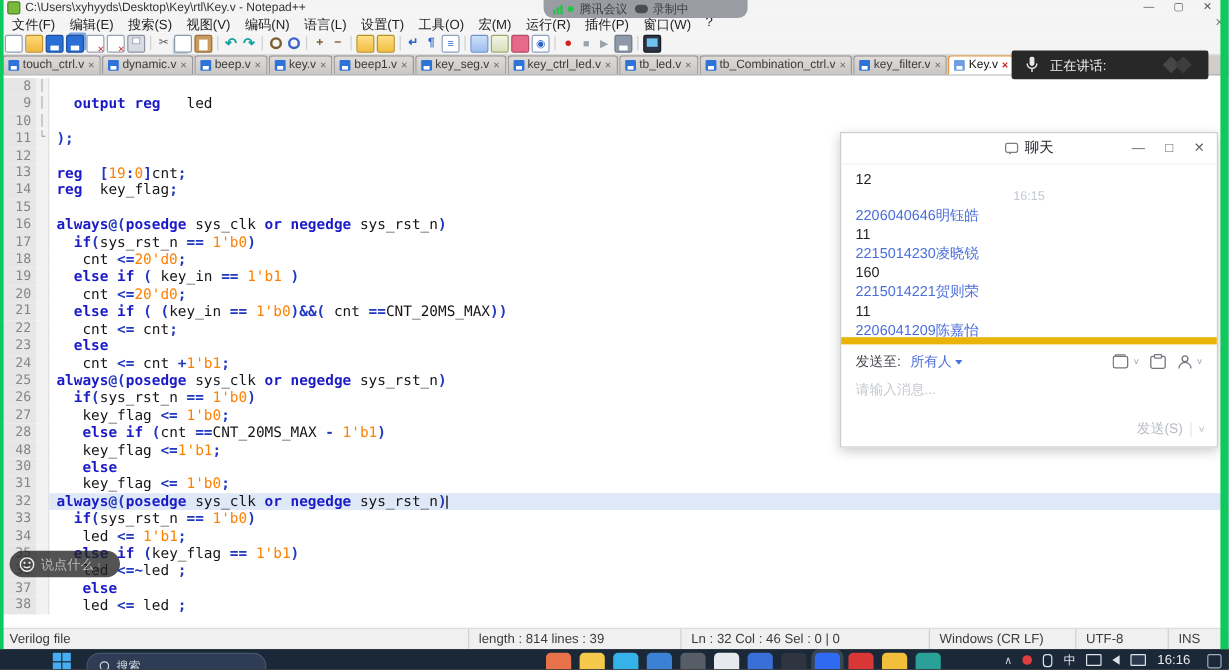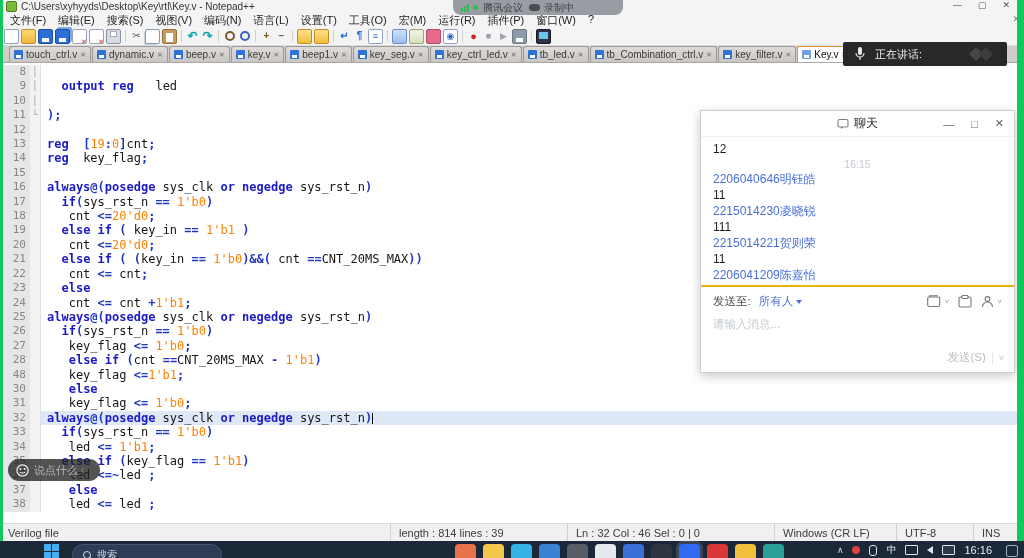--- a/index.html
+++ b/index.html
@@ -45,21 +45,21 @@
   .ti-film{background:#e86a8a;border:1px solid #b14d69;}
   .ti-eye{background:#fff;border:1px solid #8fa0c0;color:#2a62c8;font-size:9px;}
   .ti-rec{color:#d22222;font-size:11px;}
   .ti-stop{color:#9aa3ad;font-size:9px;}
   .ti-play{color:#9aa3ad;font-size:9px;}
   .ti-savemacro{background:#8f9aa8;border:1px solid #6d7886;}
   .ti-savemacro::after{content:"";position:absolute;left:3px;right:3px;bottom:1px;height:4px;background:#fff;}
   .ti-monitor{background:#2c3442;border:1px solid #141a24;}
   .ti-monitor::after{content:"";position:absolute;left:2px;right:2px;top:2px;bottom:4px;background:#6fc3f0;}
   
-  .tabbar{height:16px;background:#cfccc9;display:flex;align-items:flex-end;padding-left:9px;flex:none;border-bottom:1px solid #a8a8a8;}
+  .tabbar{height:16px;background:#cfccc9;display:flex;align-items:flex-end;padding-left:2px;flex:none;border-bottom:1px solid #a8a8a8;}
   .tab{height:15px;display:flex;align-items:center;padding:0 4px;margin-right:1px;border:1px solid #9a9a9a;border-bottom:none;border-radius:3px 3px 0 0;background:linear-gradient(180deg,#dedbd8,#c9c6c3);font-size:10px;color:#3a3a3a;white-space:nowrap;}
   .tab.active{background:#fff;border-color:#e8963d;color:#101010;}
   .tab-disk{width:9px;height:9px;background:#2e74d8;border-radius:1px;position:relative;margin-right:3px;flex:none;}
   .tab-disk::after{content:"";position:absolute;left:2px;right:2px;bottom:1px;height:3px;background:#fff;}
   .tab.active .tab-disk{background:#6f9fe0;}
   .tab-x{font-size:7px;color:#6d6d6d;margin-left:3px;}
   .tab.active .tab-x{color:#d42222;font-weight:bold;}
   
   .editor{flex:1;background:#fff;overflow:hidden;position:relative;font-family:"DejaVu Sans Mono",monospace;}
   #code{padding-top:2px;}
@@ -94,21 +94,21 @@
   #speak .logo i:last-child{left:14px;}
   
   #chat{position:absolute;left:700px;top:110px;width:315px;height:263px;background:#fff;border:1px solid #cfcfcf;box-shadow:0 3px 10px rgba(0,0,0,.22);z-index:50;display:flex;flex-direction:column;box-sizing:border-box;}
   .chat-tb{height:25px;flex:none;display:flex;align-items:center;justify-content:center;position:relative;border-bottom:1px solid #f0f0f0;}
   .chat-title{font-size:12px;color:#23262b;display:flex;align-items:center;gap:5px;}
   .chat-ctl{position:absolute;right:10px;top:0;height:100%;display:flex;align-items:center;gap:17px;font-size:11px;color:#60646b;}
   .chat-msgs{flex:1;padding:4px 12px 0 12px;overflow:hidden;}
   .m-msg{font-size:12px;color:#1f1f1f;height:16px;line-height:16px;}
   .m-name{font-size:12px;color:#4a6edb;height:16px;line-height:16px;}
   .m-time{font-size:10.5px;color:#c4c9d4;text-align:center;height:14px;line-height:14px;}
-  .chat-send{flex:none;height:78px;border-top:2px solid #eab308;position:relative;padding:7px 12px 0 12px;}
+  .chat-send{flex:none;height:78px;border-top:6px solid #eab308;position:relative;padding:7px 12px 0 12px;}
   .send-row{display:flex;align-items:center;font-size:11.5px;}
   .send-to-label{color:#44484f;margin-right:8px;}
   .send-to-value{color:#4a6edb;display:flex;align-items:center;gap:3px;}
   .tri-down{width:0;height:0;border-left:3.5px solid transparent;border-right:3.5px solid transparent;border-top:4px solid #4a6edb;}
   .send-icons{margin-left:auto;display:flex;align-items:center;gap:9px;color:#737780;}
   .send-icons .chev{font-size:8px;color:#9aa0a8;margin-left:-6px;}
   .chat-ph{font-size:11.5px;color:#c5c9cf;margin-top:8px;}
   .send-btn{position:absolute;right:10px;bottom:7px;display:flex;align-items:center;gap:6px;font-size:11.5px;color:#b8bcc4;}
   .send-btn .vline{width:1px;height:12px;background:#e2e4e8;}
   
@@ -364,21 +364,21 @@
         <span>□</span>
         <span>✕</span>
       </span>
     </div>
     <div class="chat-msgs" id="chat-messages">
         <div class="m-msg">12</div>
         <div class="m-time">16:15</div>
         <div class="m-name">2206040646明钰皓</div>
         <div class="m-msg">11</div>
         <div class="m-name">2215014230凌晓锐</div>
-        <div class="m-msg">111</div>
+        <div class="m-msg">160</div>
         <div class="m-name">2215014221贺则荣</div>
         <div class="m-msg">11</div>
         <div class="m-name">2206041209陈嘉怡</div>
         <div class="m-msg">11</div>
       </div>
     <div class="chat-send">
       <div class="send-row">
         <span class="send-to-label">发送至:</span>
         <span class="send-to-value">
           <span>所有人</span>

